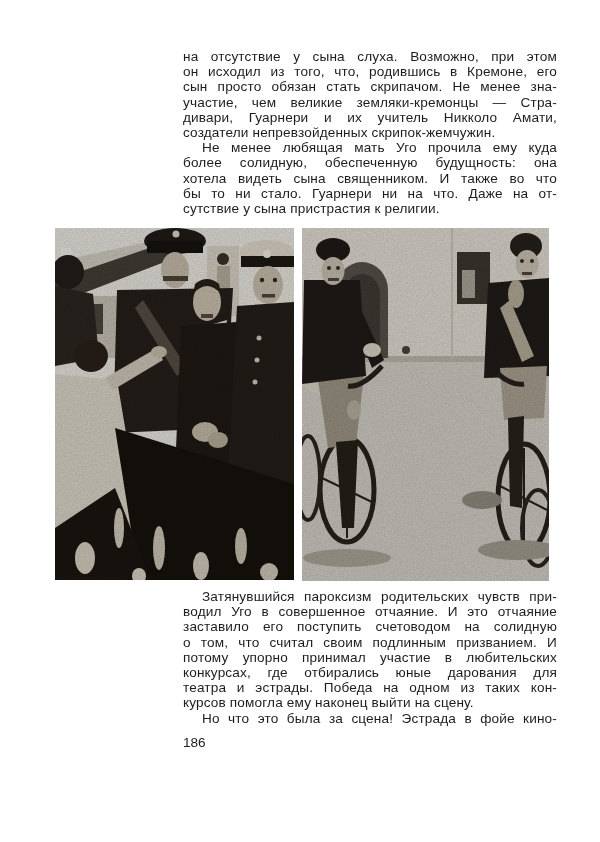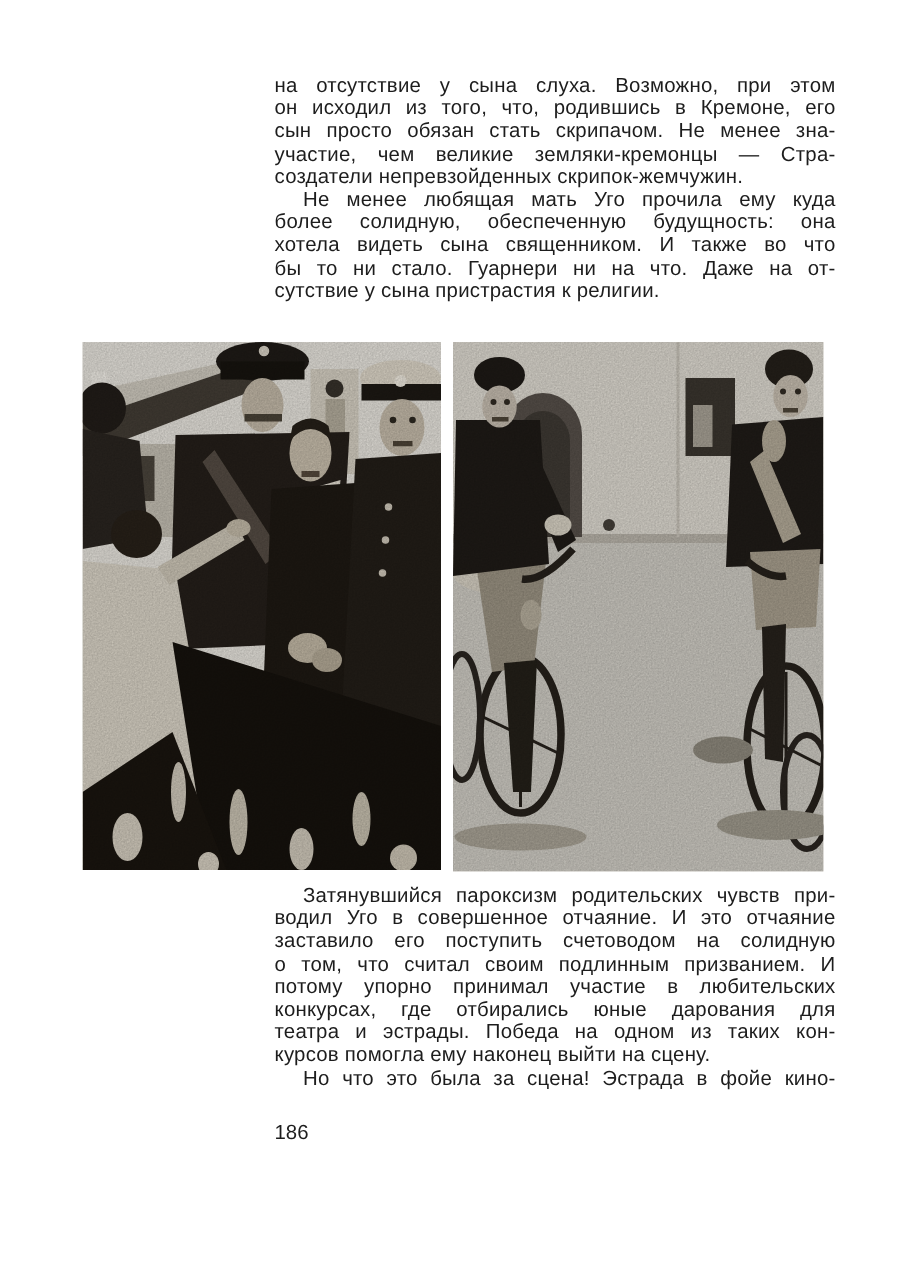--- a/index.html
+++ b/index.html
@@ -26,21 +26,21 @@
     line-height: 15.2px;
     letter-spacing: 0.15px;
     text-align: justify;
     text-align-last: justify;
     white-space: normal;
     color: #1d1d1d;
   }
   .line.end { text-align-last: left; }
   .line.indent { text-indent: 19px; }
   .pagenum {
-    margin-top: 21px;
+    margin-top: 9px;
     font-size: 13.6px;
     line-height: 15.2px;
     text-align: left;
     color: #1d1d1d;
   }
   .photo {
     position: absolute;
     top: 228px;
     overflow: hidden;
     background: #d8d4cc;
@@ -53,20 +53,21 @@
 <body>
 
 <div class="page">
 
   <div class="textcol textcol-top">
     <div class="para">
       <div class="line">на отсутствие у сына слуха. Возможно, при этом</div>
       <div class="line">он исходил из того, что, родившись в Кремоне, его</div>
       <div class="line">сын просто обязан стать скрипачом. Не менее зна-</div>
       <div class="line">участие, чем великие земляки-кремонцы — Стра-</div>
+      <div class="line">дивари, Гуарнери и их учитель Никколо Амати,</div>
       <div class="line end">создатели непревзойденных скрипок-жемчужин.</div>
     </div>
     <div class="para">
       <div class="line indent">Не менее любящая мать Уго прочила ему куда</div>
       <div class="line">более солидную, обеспеченную будущность: она</div>
       <div class="line">хотела видеть сына священником. И также во что</div>
       <div class="line">бы то ни стало. Гуарнери ни на что. Даже на от-</div>
       <div class="line end">сутствие у сына пристрастия к религии.</div>
     </div>
   </div>

